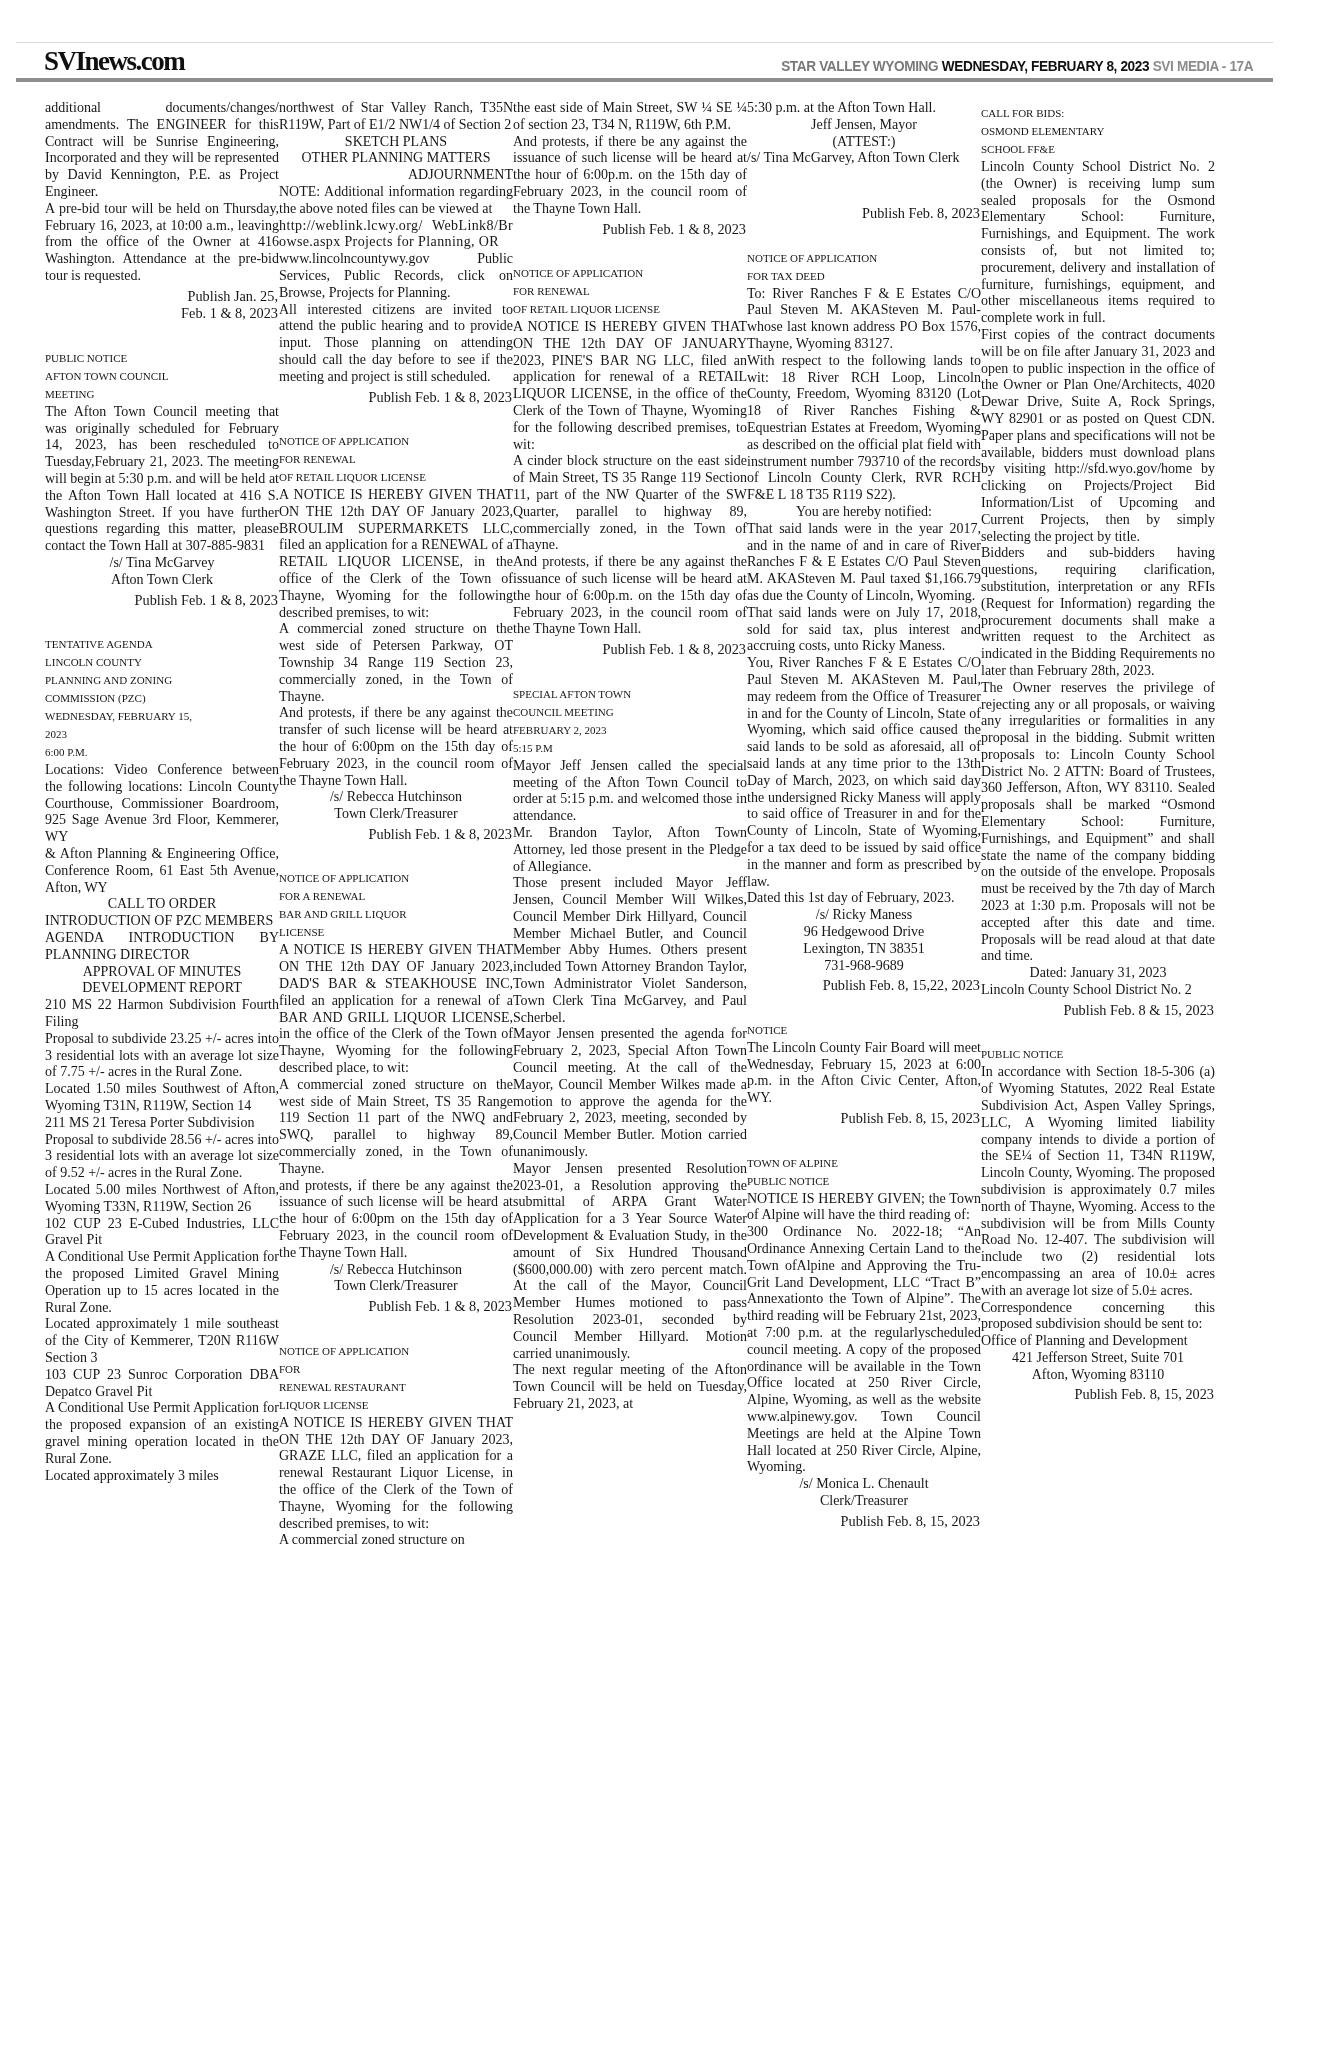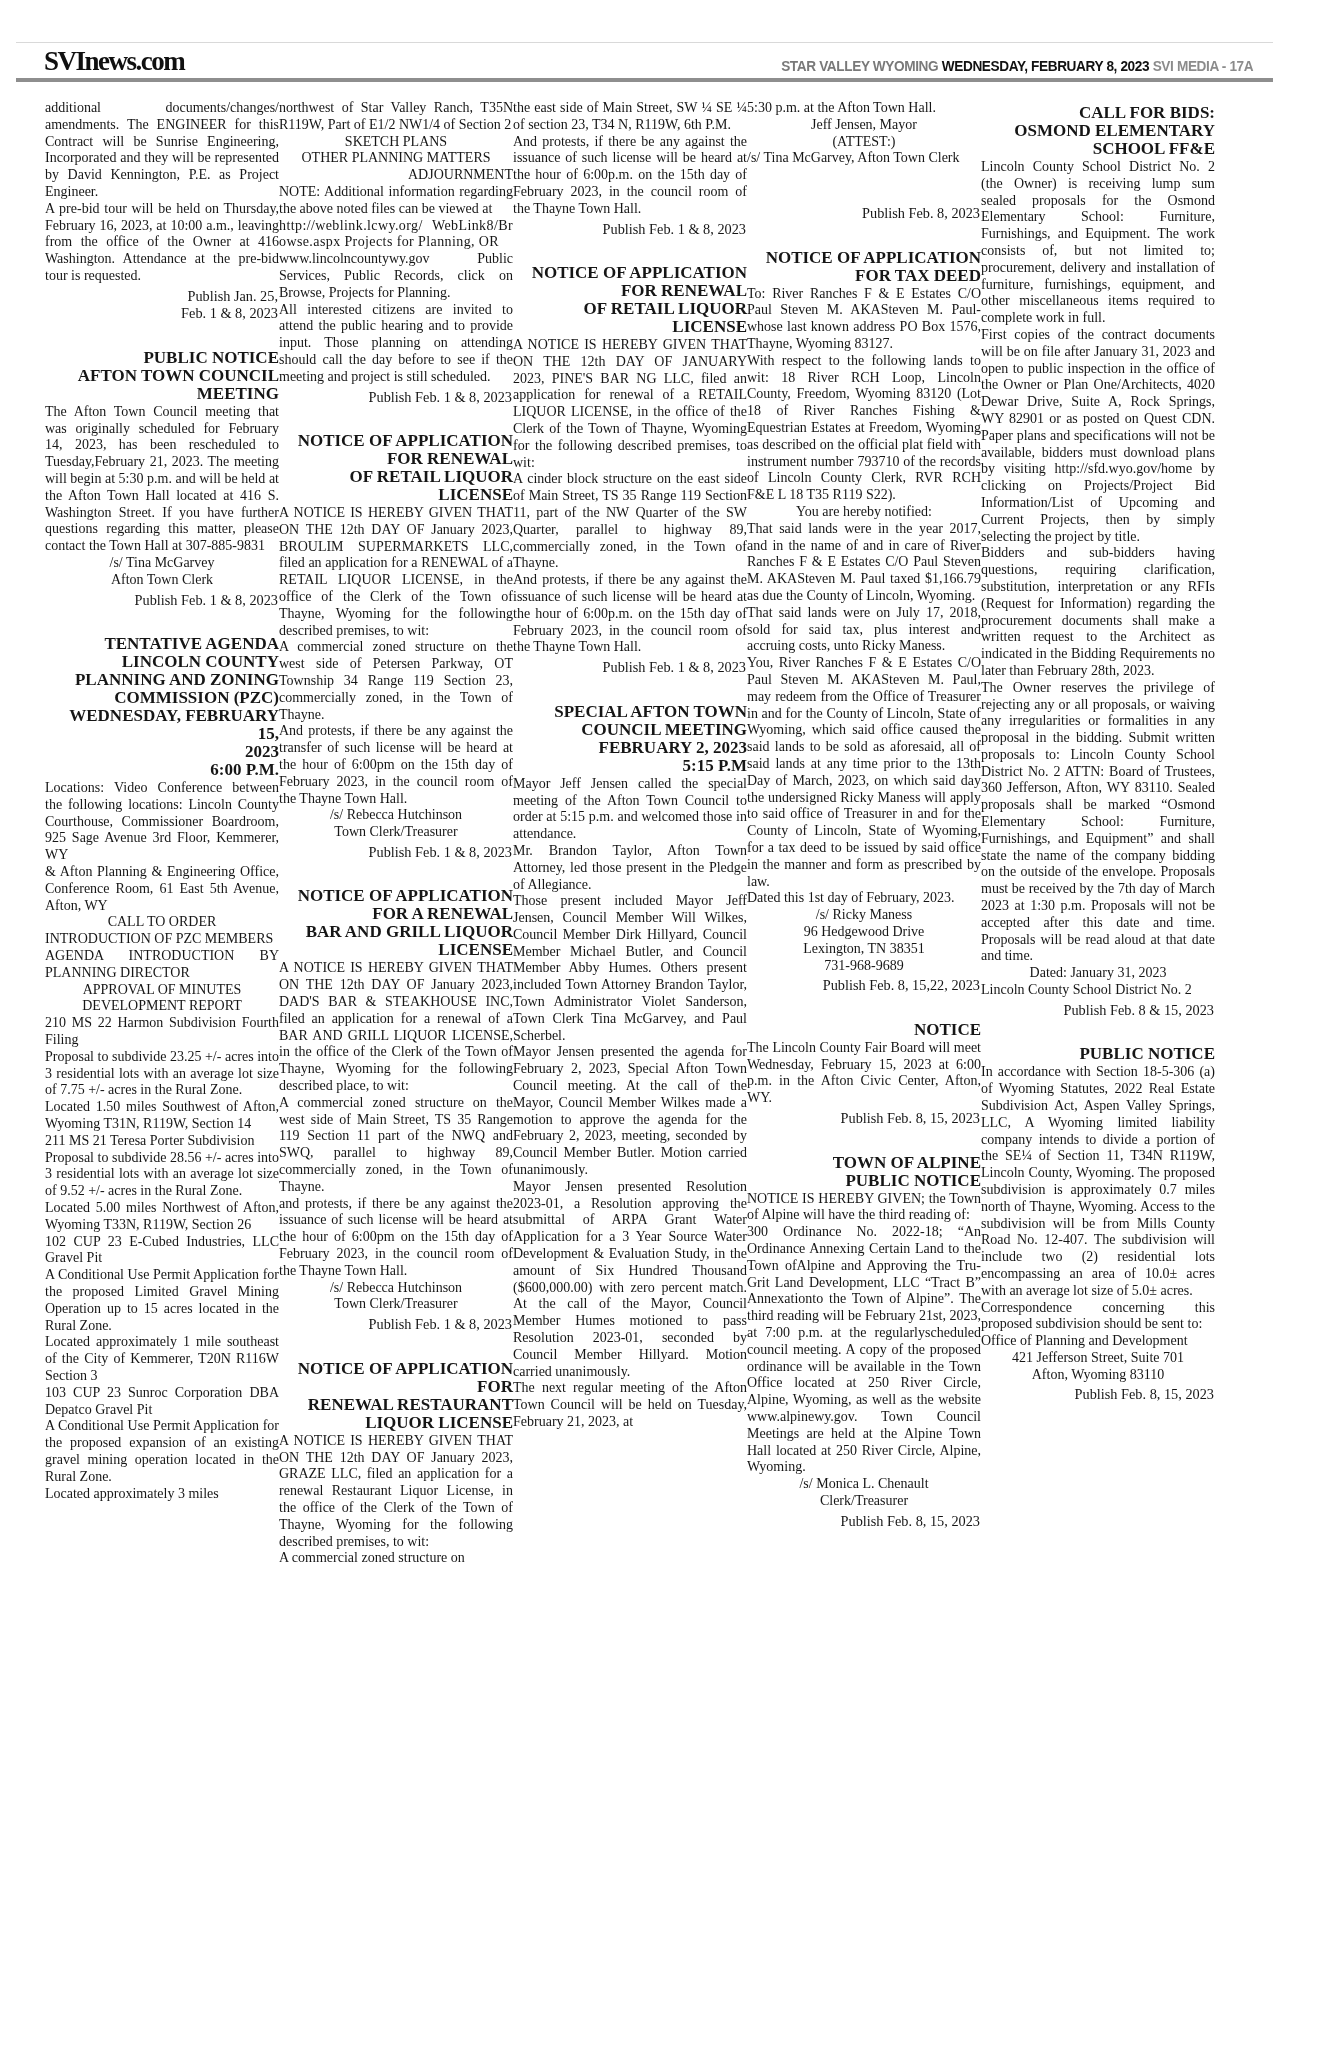--- a/index.html
+++ b/index.html
@@ -45,22 +45,22 @@
   }
   .col {
     flex:0 0 234px; width:234px;
     font-size:14px; line-height:16.8px;
   }
   .para { text-align:justify; text-justify:inter-word; }
   .para.url { word-break:break-all; letter-spacing:0.4px; }
   .line  { text-align:center; }
   .cline { text-align:right; }
   .head {
-    font-weight:bold; text-align:right;
-    font-size:17px; line-height:18px;
+    font-weight:normal; text-align:left;
+    font-size:11px; line-height:18px;
     margin-top:26px; margin-bottom:1px;
   }
   .col .head:first-child { margin-top:4px; }
   .pub {
     font-weight:normal; text-align:right;
     font-size:14.3px; line-height:17.5px;
     margin-top:3px; margin-bottom:5px; padding-right:1px;
   }
 </style>
 </head>

